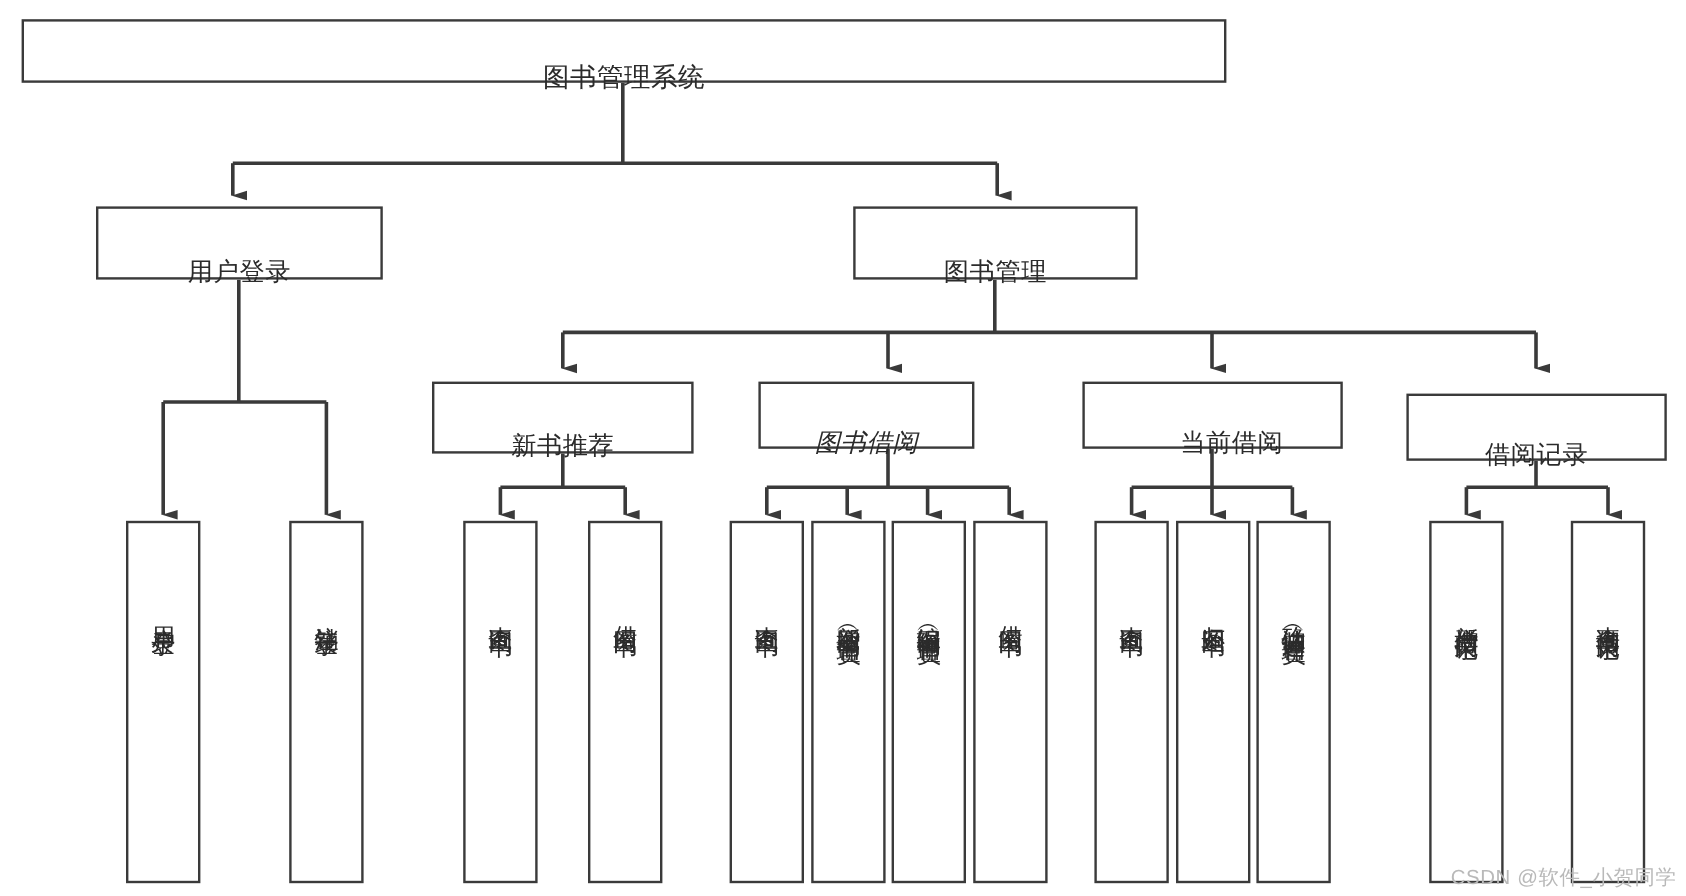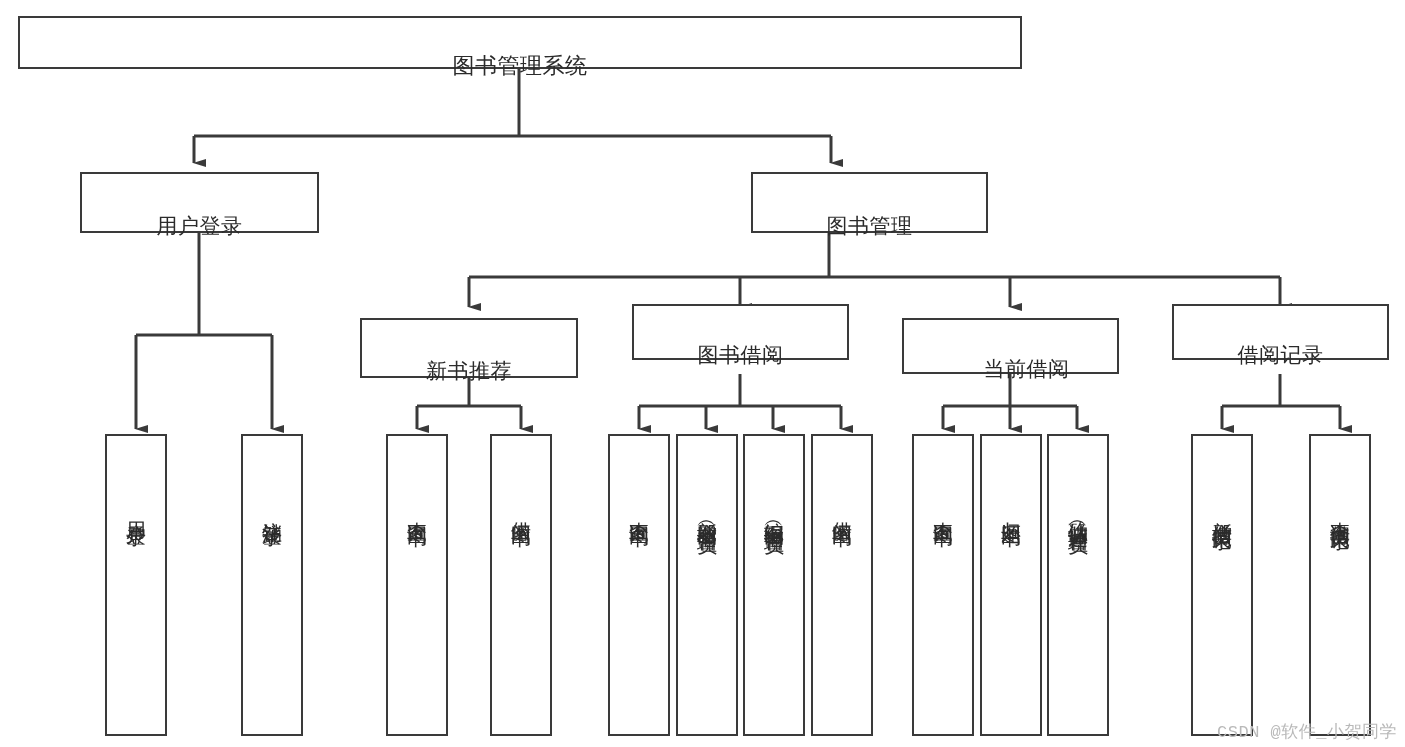--- a/index.html
+++ b/index.html
@@ -61,21 +61,21 @@
     white-space: nowrap;
   }
   #watermark {
     position: absolute;
     right: 8px;
     bottom: 4px;
     font-size: 17px;
     color: #b9b9b9;
     letter-spacing: 0.5px;
     white-space: nowrap;
-    font-family: Liberation Mono, monospace;
+    font-family: Liberation Sans, sans-serif;
   }
 </style>
 </head>
 <body>
 
 <div id="canvas">
 
   <svg class="edges" viewBox="0 0 1405 747" xmlns="http://www.w3.org/2000/svg">
     <defs>
       <marker id="arrow" markerWidth="10" markerHeight="13" refX="5" refY="12" orient="auto" markerUnits="userSpaceOnUse">
@@ -130,37 +130,37 @@
   </svg>
 
   <div class="node root horiz" style="left:18px; top:16px; width:1004px; height:53px;">
     <span class="label">图书管理系统</span>
   </div>
 
   <div class="node horiz" style="left:80px; top:172px; width:239px; height:61px;">
     <span class="label">用户登录</span>
   </div>
 
-  <div class="node horiz" style="left:751px; top:172px; width:237px; height:61px;">
+  <div class="node horiz" style="left:711px; top:172px; width:237px; height:61px;">
     <span class="label">图书管理</span>
   </div>
 
   <div class="node horiz" style="left:360px; top:318px; width:218px; height:60px;">
     <span class="label">新书推荐</span>
   </div>
 
-  <div class="node horiz" style="left:632px; top:304px; width:217px; height:56px;">
+  <div class="node horiz" style="left:632px; top:318px; width:180px; height:56px;font-style:italic;">
     <span class="label">图书借阅</span>
   </div>
 
   <div class="node horiz" style="left:902px; top:318px; width:217px; height:56px;padding-left:32px;">
     <span class="label">当前借阅</span>
   </div>
 
-  <div class="node horiz" style="left:1172px; top:304px; width:217px; height:56px;">
+  <div class="node horiz" style="left:1172px; top:328px; width:217px; height:56px;">
     <span class="label">借阅记录</span>
   </div>
 
   <div class="node vert" style="left:105px; top:434px; width:62px; height:302px;">
     <span class="label">用户登录</span>
   </div>
 
   <div class="node vert" style="left:241px; top:434px; width:62px; height:302px;">
     <span class="label">注销登录</span>
   </div>

